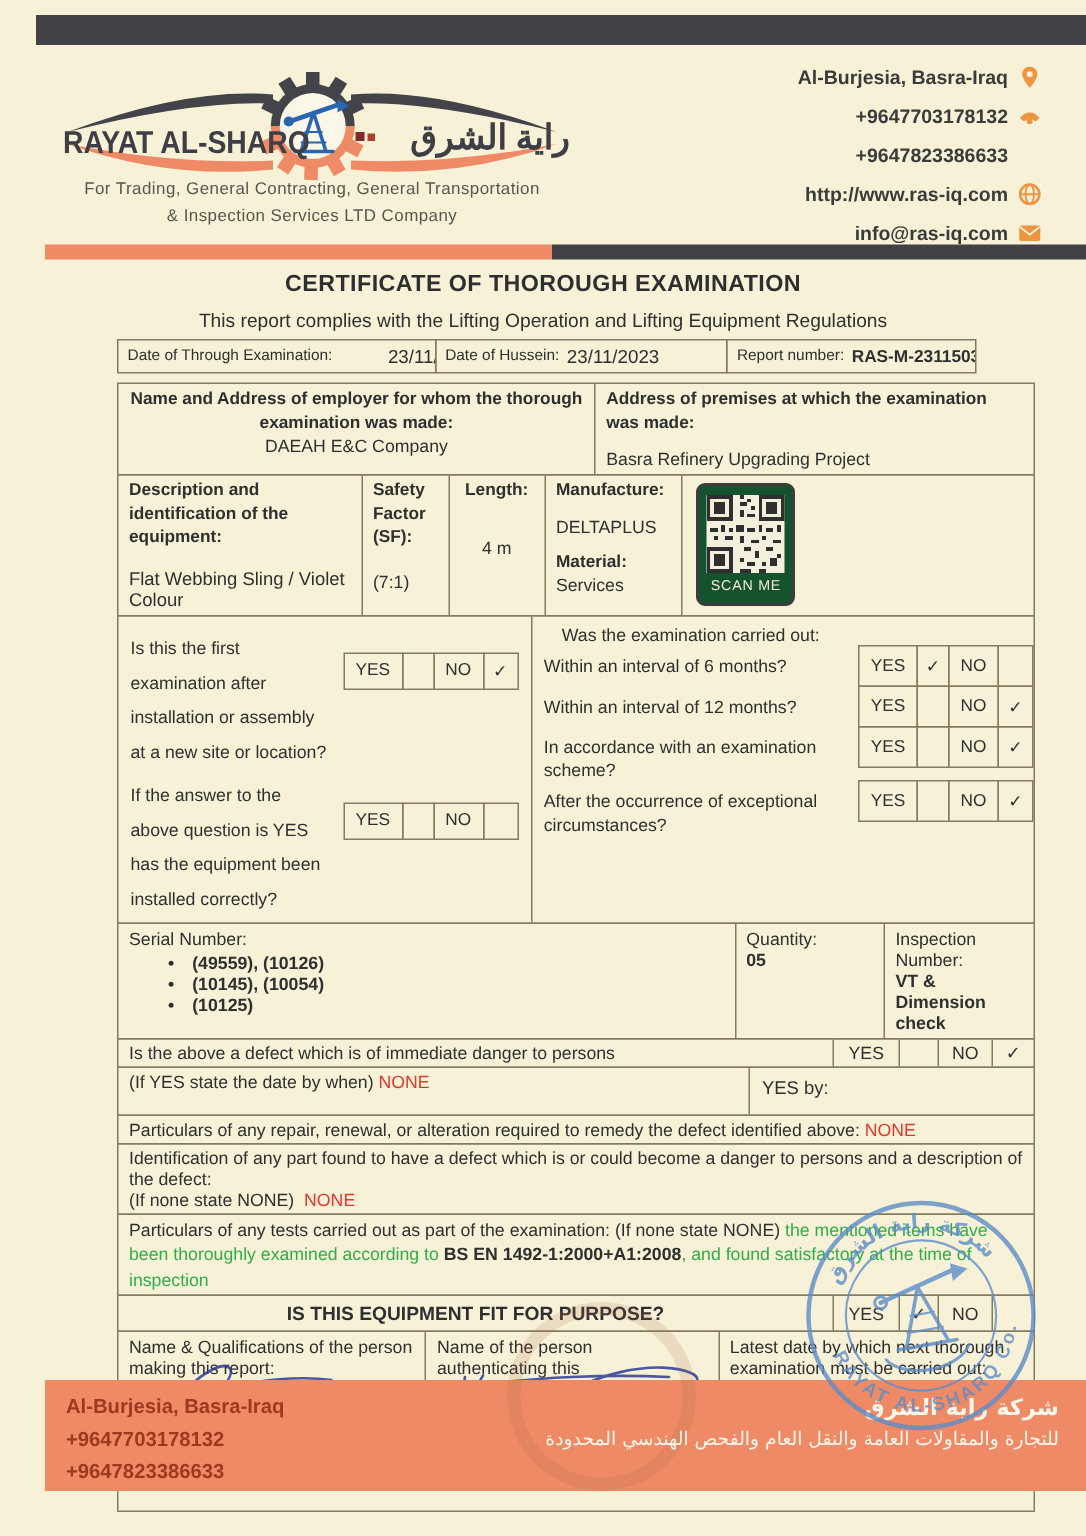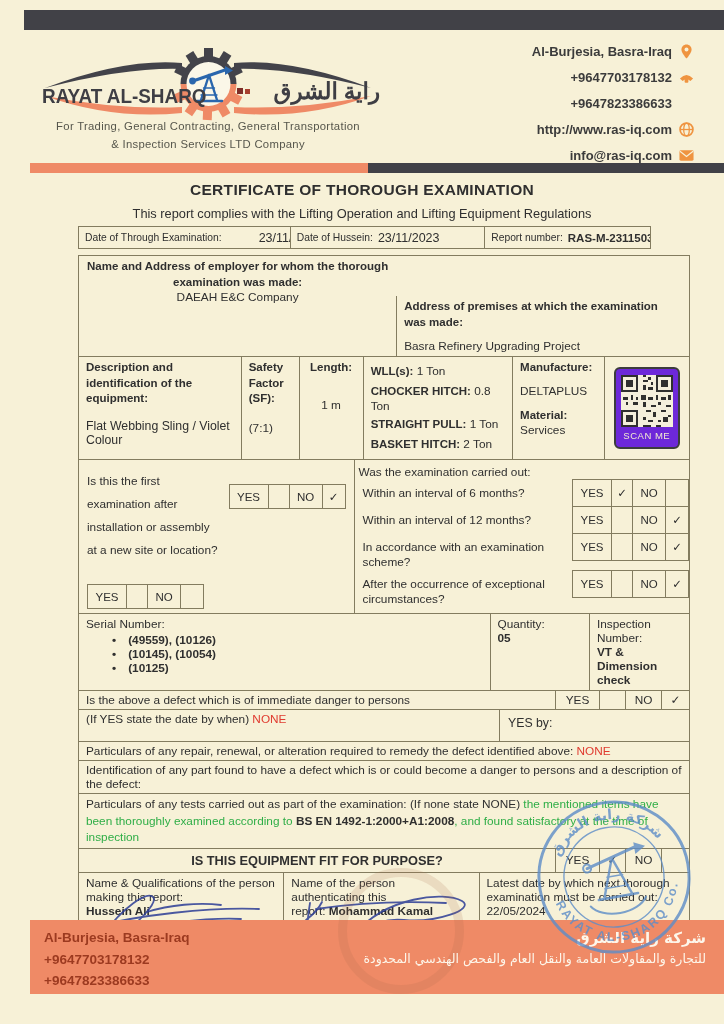--- a/index.html
+++ b/index.html
@@ -60,41 +60,41 @@
   
   .table{left:78px;top:256px;width:612px;font-size:11.8px;}
   .trow{border:1px solid var(--line);margin-top:-1px;display:flex;align-items:stretch;background:transparent;position:relative;}
   .cols > *{border-left:1px solid var(--line);}
   .cols > :first-child{border-left:none;}
   .pad{padding:3px 7px;}
   .lab{font-weight:bold;font-size:11.5px;line-height:1.35;}
 
   .r-emp{min-height:42px;}
   .c-emp{width:52%;text-align:center;}
-  .c-prem{width:48%;margin-top:40px;}
+  .c-prem{width:48%;}
 
   .r-eq{min-height:92px;}
   .c-desc{width:26.5%;} .c-sf{width:9.5%;} .c-len{width:10.5%;}
   .c-wll{width:24.5%;} .c-man{width:15%;} .c-qr{width:14%;display:flex;align-items:center;justify-content:center;}
   .c-wll .wline{margin:4px 0;}
-  .qr-frame{width:66px;height:82px;background:#6d28d9;border-radius:6px;border:2px solid #3c3c3c;display:flex;flex-direction:column;align-items:center;justify-content:center;gap:3px;}
+  .qr-frame{width:66px;height:82px;background:#14532d;border-radius:6px;border:2px solid #3c3c3c;display:flex;flex-direction:column;align-items:center;justify-content:center;gap:3px;}
   .qr-frame svg{width:52px;height:52px;background:#f4efdc;}
   .scanme{color:#f1ead2;font-size:9.5px;letter-spacing:.5px;}
 
   .r-q{min-height:134px;}
   .c-q-left{width:45%;padding:4px 8px;}
   .c-q-right{width:55%;padding:0;}
   .qblock{display:flex;gap:8px;margin-top:6px;}
   .qtext{flex:1;line-height:1.95;}
   .ynbox{display:flex;height:25px;flex:0 0 auto;}
   .ynbox .c{border:1px solid var(--line);margin-left:-1px;display:flex;align-items:center;justify-content:center;font-size:11.5px;}
   .ynbox .c:first-child{margin-left:0;}
   .ynbox .yes{width:40px;} .ynbox .m1{width:22px;} .ynbox .no{width:34px;} .ynbox .m2{width:24px;}
   .q1grid{margin-top:14px;} .q2grid{margin-top:16px;}
-  .carried{padding:5px 8px 1px 4px;}
+  .carried{padding:5px 8px 1px 20px;}
   .subq{display:flex;align-items:stretch;}
   .subq .stext{flex:1;padding:6px 4px 0 8px;line-height:1.3;}
   .subq .ynbox{height:28px;margin-top:-1px;}
   .mark{font-size:13px;}
 
   .r-serial{min-height:66px;}
   .c-ser{width:67.3%;}
   .c-qty{width:16.3%;}
   .c-insp{width:16.4%;}
   .serial-list{list-style:none;margin:2px 0 0 26px;font-weight:bold;}
@@ -261,27 +261,21 @@
     <div class="pad c-desc">
       <div class="lab">Description and identification of the equipment:</div>
       <div style="margin-top:12px;font-size:12.3px">Flat Webbing Sling / Violet Colour</div>
     </div>
     <div class="pad c-sf">
       <div class="lab">Safety Factor (SF):</div>
       <div style="margin-top:14px">(7:1)</div>
     </div>
     <div class="pad c-len" style="text-align:center">
       <div class="lab">Length:</div>
-      <div style="margin-top:22px">1 m</div>
-    </div>
-    <div class="pad c-wll">
-      <div class="wline"><span class="lab">WLL(s):</span> <span>1 Ton</span></div>
-      <div class="wline"><span class="lab">CHOCKER HITCH:</span> <span>0.8 Ton</span></div>
-      <div class="wline"><span class="lab">STRAIGHT PULL:</span> <span>1 Ton</span></div>
-      <div class="wline"><span class="lab">BASKET HITCH:</span> <span>2 Ton</span></div>
+      <div style="margin-top:22px">4 m</div>
     </div>
     <div class="pad c-man">
       <div class="lab">Manufacture:</div>
       <div style="margin:8px 0 10px">DELTAPLUS</div>
       <div class="lab">Material:</div>
       <div>Services</div>
     </div>
     <div class="c-qr">
       <div class="qr-frame">
         <svg viewBox="0 0 21 21" shape-rendering="crispEdges">
@@ -334,20 +328,21 @@
       <div class="qblock">
         <div class="qtext">Is this the first examination after installation or assembly at a new site or location?</div>
         <div class="ynbox q1grid">
           <div class="c yes">YES</div>
           <div class="c m1 mark"></div>
           <div class="c no">NO</div>
           <div class="c m2 mark">✓</div>
         </div>
       </div>
       <div class="qblock">
+        <div class="qtext">If the answer to the above question is YES has the equipment been installed correctly?</div>
         <div class="ynbox q2grid">
           <div class="c yes">YES</div>
           <div class="c m1 mark"></div>
           <div class="c no">NO</div>
           <div class="c m2 mark"></div>
         </div>
       </div>
     </div>
     <div class="c-q-right">
       <div class="carried">Was the examination carried out:</div>
@@ -427,20 +422,21 @@
   <div class="trow r-repair">
     <div class="dtext">
       <span>Particulars of any repair, renewal, or alteration required to remedy the defect identified above:</span>
       <span class="red">NONE</span>
     </div>
   </div>
 
   <div class="trow r-ident">
     <div class="dtext">
       <div>Identification of any part found to have a defect which is or could become a danger to persons and a description of the defect:</div>
+      <div><span>(If none state NONE)</span>&nbsp; <span class="red">NONE</span></div>
     </div>
   </div>
 
   <div class="trow r-tests">
     <div class="dtext">
       <span>Particulars of any tests carried out as part of the examination: (If none state NONE)</span>
       <span class="green">the mentioned items have been thoroughly examined according to</span>
       <span class="b">BS EN 1492-1:2000+A1:2008</span><span class="green">, and found satisfactory at the time of inspection</span>
     </div>
   </div>

